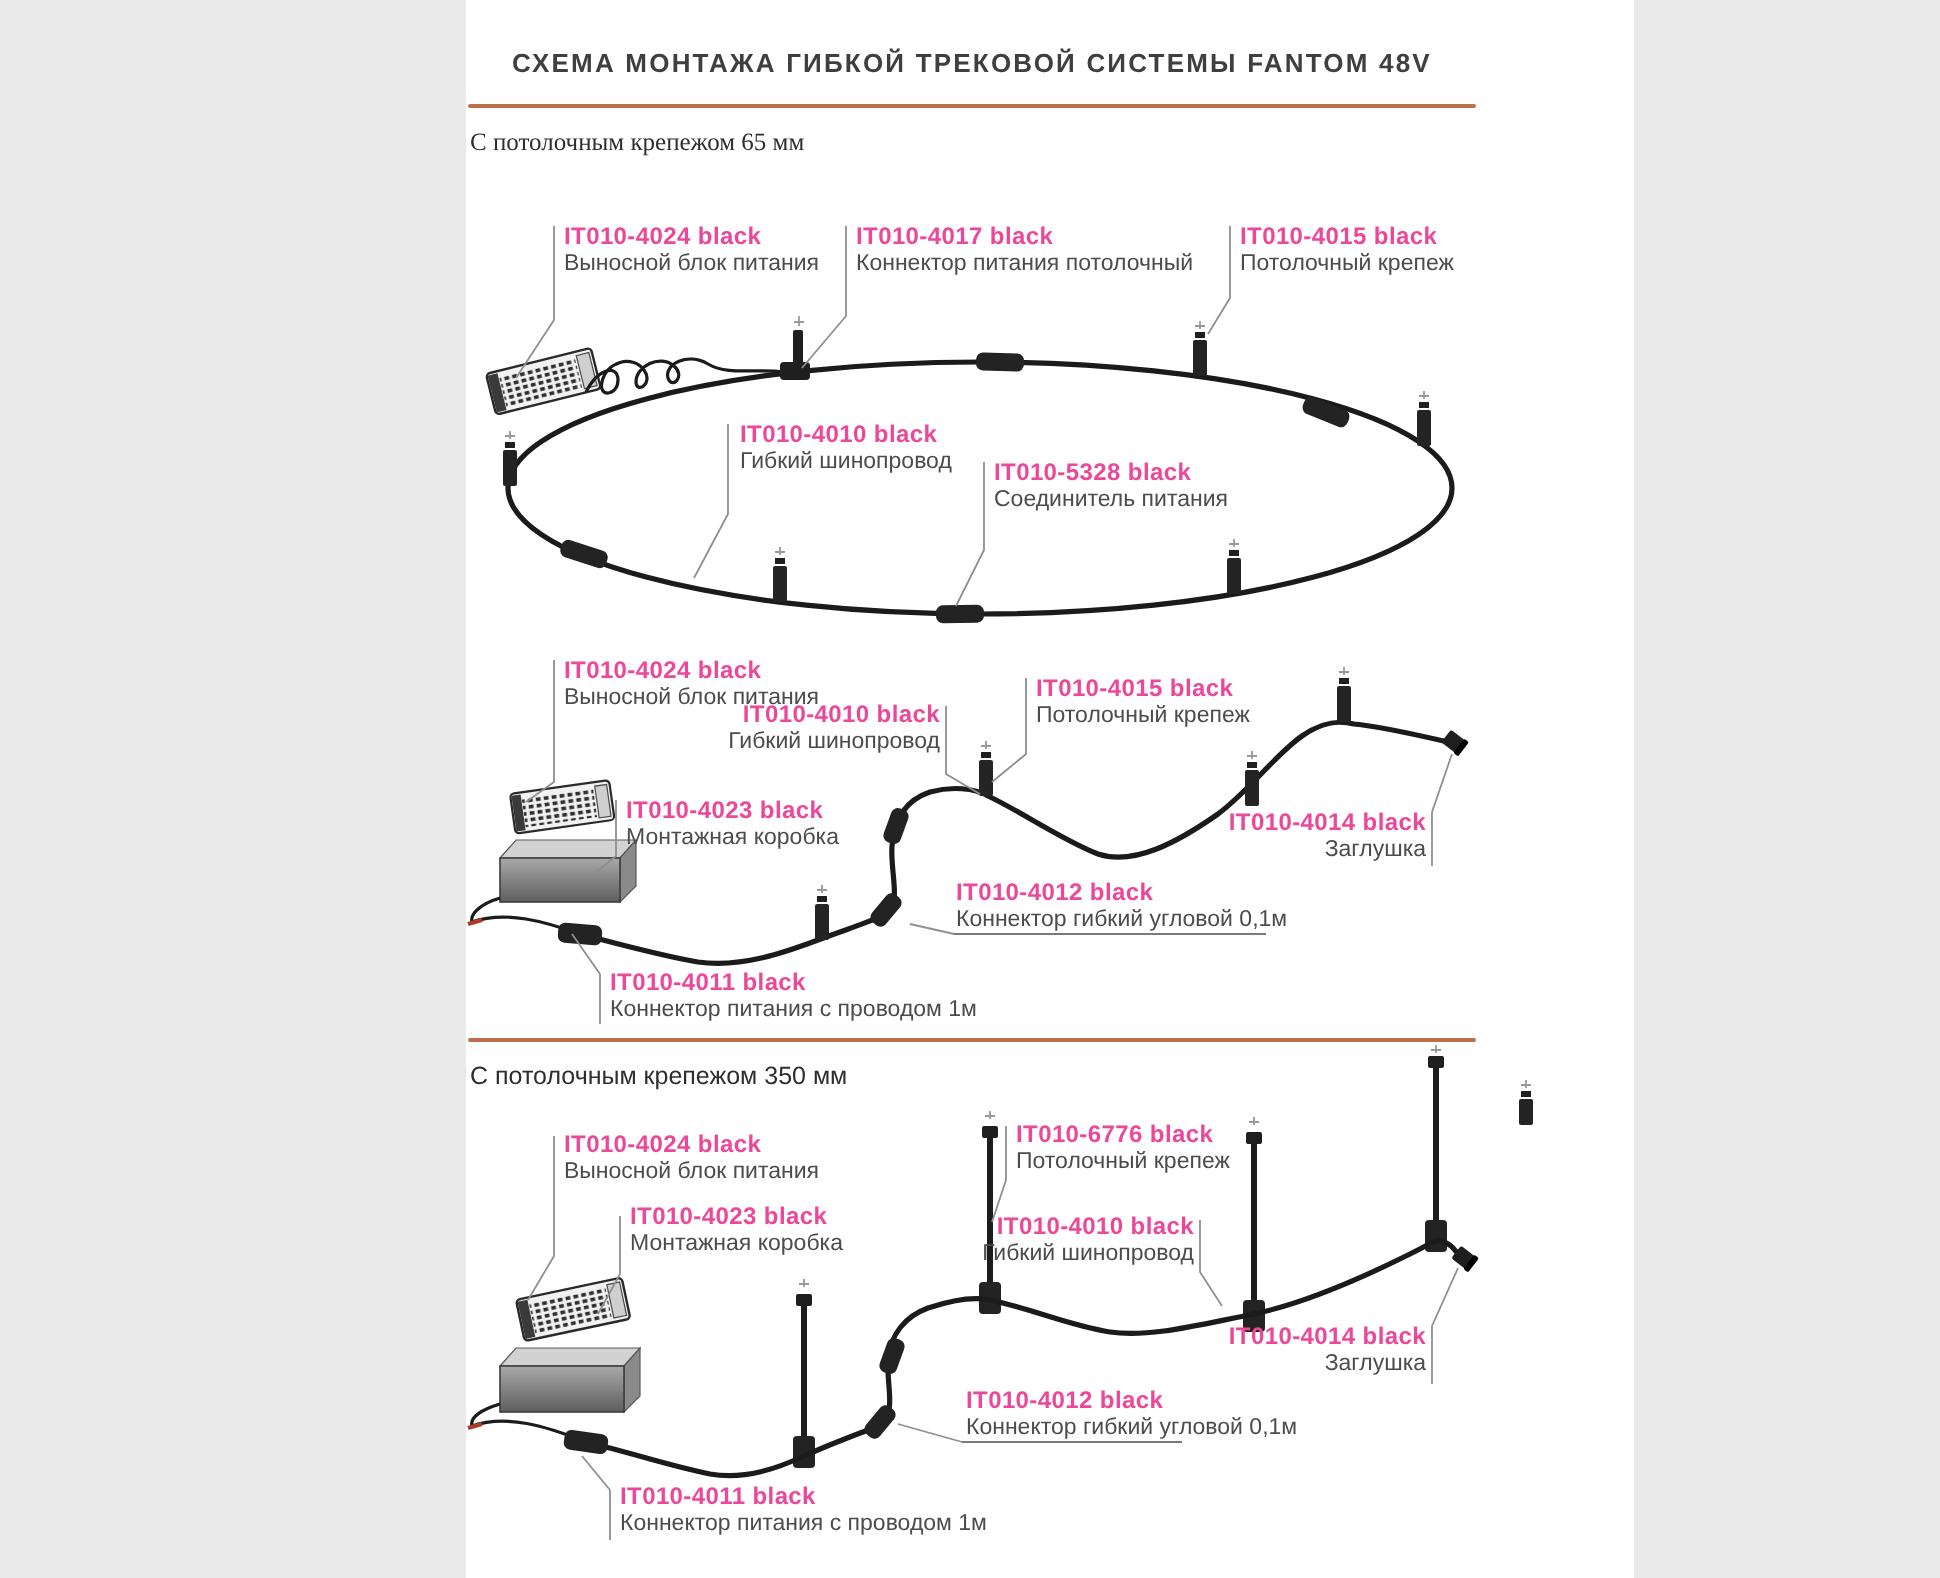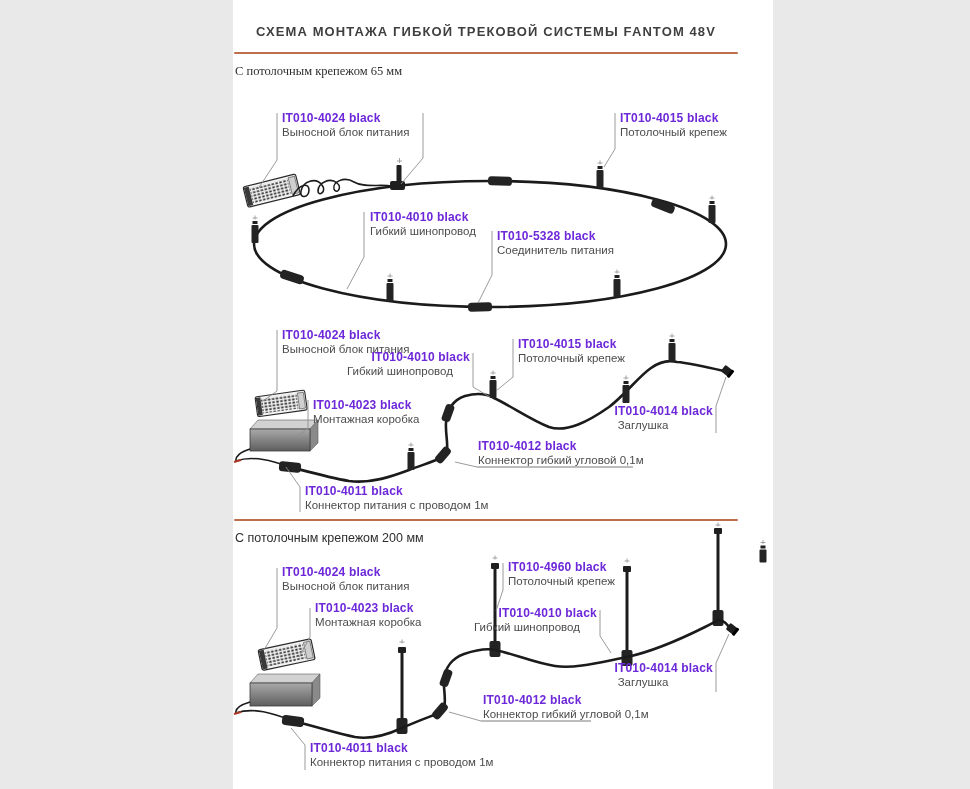--- a/index.html
+++ b/index.html
@@ -6,40 +6,41 @@
   body{
     width:970px;height:789px;
     background:#e9e9e9;
     font-family:"Liberation Sans",sans-serif;
     overflow:hidden;position:relative;
   }
   #stage{position:absolute;left:0;top:0;width:970px;height:789px;}
   #sheet{
     position:absolute;left:233px;top:0;width:540px;height:789px;
     background:#ffffff;
+    padding-left:44px;
   }
   #diagram-svg{position:absolute;left:0;top:0;}
   .title{
     position:absolute;left:0px;top:24px;width:506px;
     text-align:center;
     font-size:13px;font-weight:600;letter-spacing:1.1px;color:#3f3f3f;
   }
   .rule{
     position:absolute;height:2px;background:#bd6f4c;border-radius:1px;
   }
   .rule1{left:1px;top:52px;width:504px;}
   .rule2{left:1px;top:519px;width:504px;}
   .heading{
     position:absolute;font-size:12.5px;font-weight:500;color:#2e2e2e;
   }
   .h65{left:2px;top:64px;font-family:Liberation Serif, serif;}
   .h350{left:2px;top:531px;}
   .lbl{position:absolute;line-height:1.2;white-space:nowrap;}
-  .lbl .art{font-size:12px;font-weight:600;color:#6d28d9;letter-spacing:.2px;}
-  .lbl .sub{font-size:11.5px;font-weight:400;color:#4c4c4c;margin-top:1px;text-align:center;}
+  .lbl .art{font-size:12px;font-weight:600;color:#ec4899;letter-spacing:.2px;}
+  .lbl .sub{font-size:11.5px;font-weight:400;color:#4c4c4c;margin-top:1px;}
   .lbl.r{text-align:right;}
 </style>
 </head>
 <body>
 
 <div id="stage">
 <div id="sheet">
 
   <svg id="diagram-svg" width="540" height="789" viewBox="0 0 540 789" xmlns="http://www.w3.org/2000/svg">
     <defs>
@@ -249,26 +250,30 @@
              M367,610 V636 L378,653  M483,663 V692 M483,663 L496,634
              M248,721 L216,712  M72,745 V770 M72,745 L58,728" fill="none" stroke="#8f8f8f" stroke-width="0.9"></path>
     <path d="M244,467 H400 M248,721 H358" fill="none" stroke="#7a7a7a" stroke-width="1"></path>
   </svg>
 
   <div class="title">СХЕМА МОНТАЖА ГИБКОЙ ТРЕКОВОЙ СИСТЕМЫ FANTOM 48V</div>
   <div class="rule rule1"></div>
   <div class="rule rule2"></div>
 
   <div class="heading h65">С потолочным крепежом 65 мм</div>
-  <div class="heading h350">С потолочным крепежом 200 мм</div>
+  <div class="heading h350">С потолочным крепежом 350 мм</div>
 
   <div class="lbl" style="left:49px;top:111px">
     <div class="art">IT010-4024 black</div>
     <div class="sub">Выносной блок питания</div>
   </div>
+  <div class="lbl" style="left:195px;top:111px">
+    <div class="art">IT010-4017 black</div>
+    <div class="sub">Коннектор питания потолочный</div>
+  </div>
   <div class="lbl" style="left:387px;top:111px">
     <div class="art">IT010-4015 black</div>
     <div class="sub">Потолочный крепеж</div>
   </div>
   <div class="lbl" style="left:137px;top:210px">
     <div class="art">IT010-4010 black</div>
     <div class="sub">Гибкий шинопровод</div>
   </div>
   <div class="lbl" style="left:264px;top:229px">
     <div class="art">IT010-5328 black</div>
@@ -302,21 +307,21 @@
   <div class="lbl" style="left:72px;top:484px">
     <div class="art">IT010-4011 black</div>
     <div class="sub">Коннектор питания с проводом 1м</div>
   </div>
 
   <div class="lbl" style="left:49px;top:565px">
     <div class="art">IT010-4024 black</div>
     <div class="sub">Выносной блок питания</div>
   </div>
   <div class="lbl" style="left:275px;top:560px">
-    <div class="art">IT010-4960 black</div>
+    <div class="art">IT010-6776 black</div>
     <div class="sub">Потолочный крепеж</div>
   </div>
   <div class="lbl" style="left:82px;top:601px">
     <div class="art">IT010-4023 black</div>
     <div class="sub">Монтажная коробка</div>
   </div>
   <div class="lbl r" style="left:224px;top:606px;width:140px">
     <div class="art">IT010-4010 black</div>
     <div class="sub">Гибкий шинопровод</div>
   </div>

